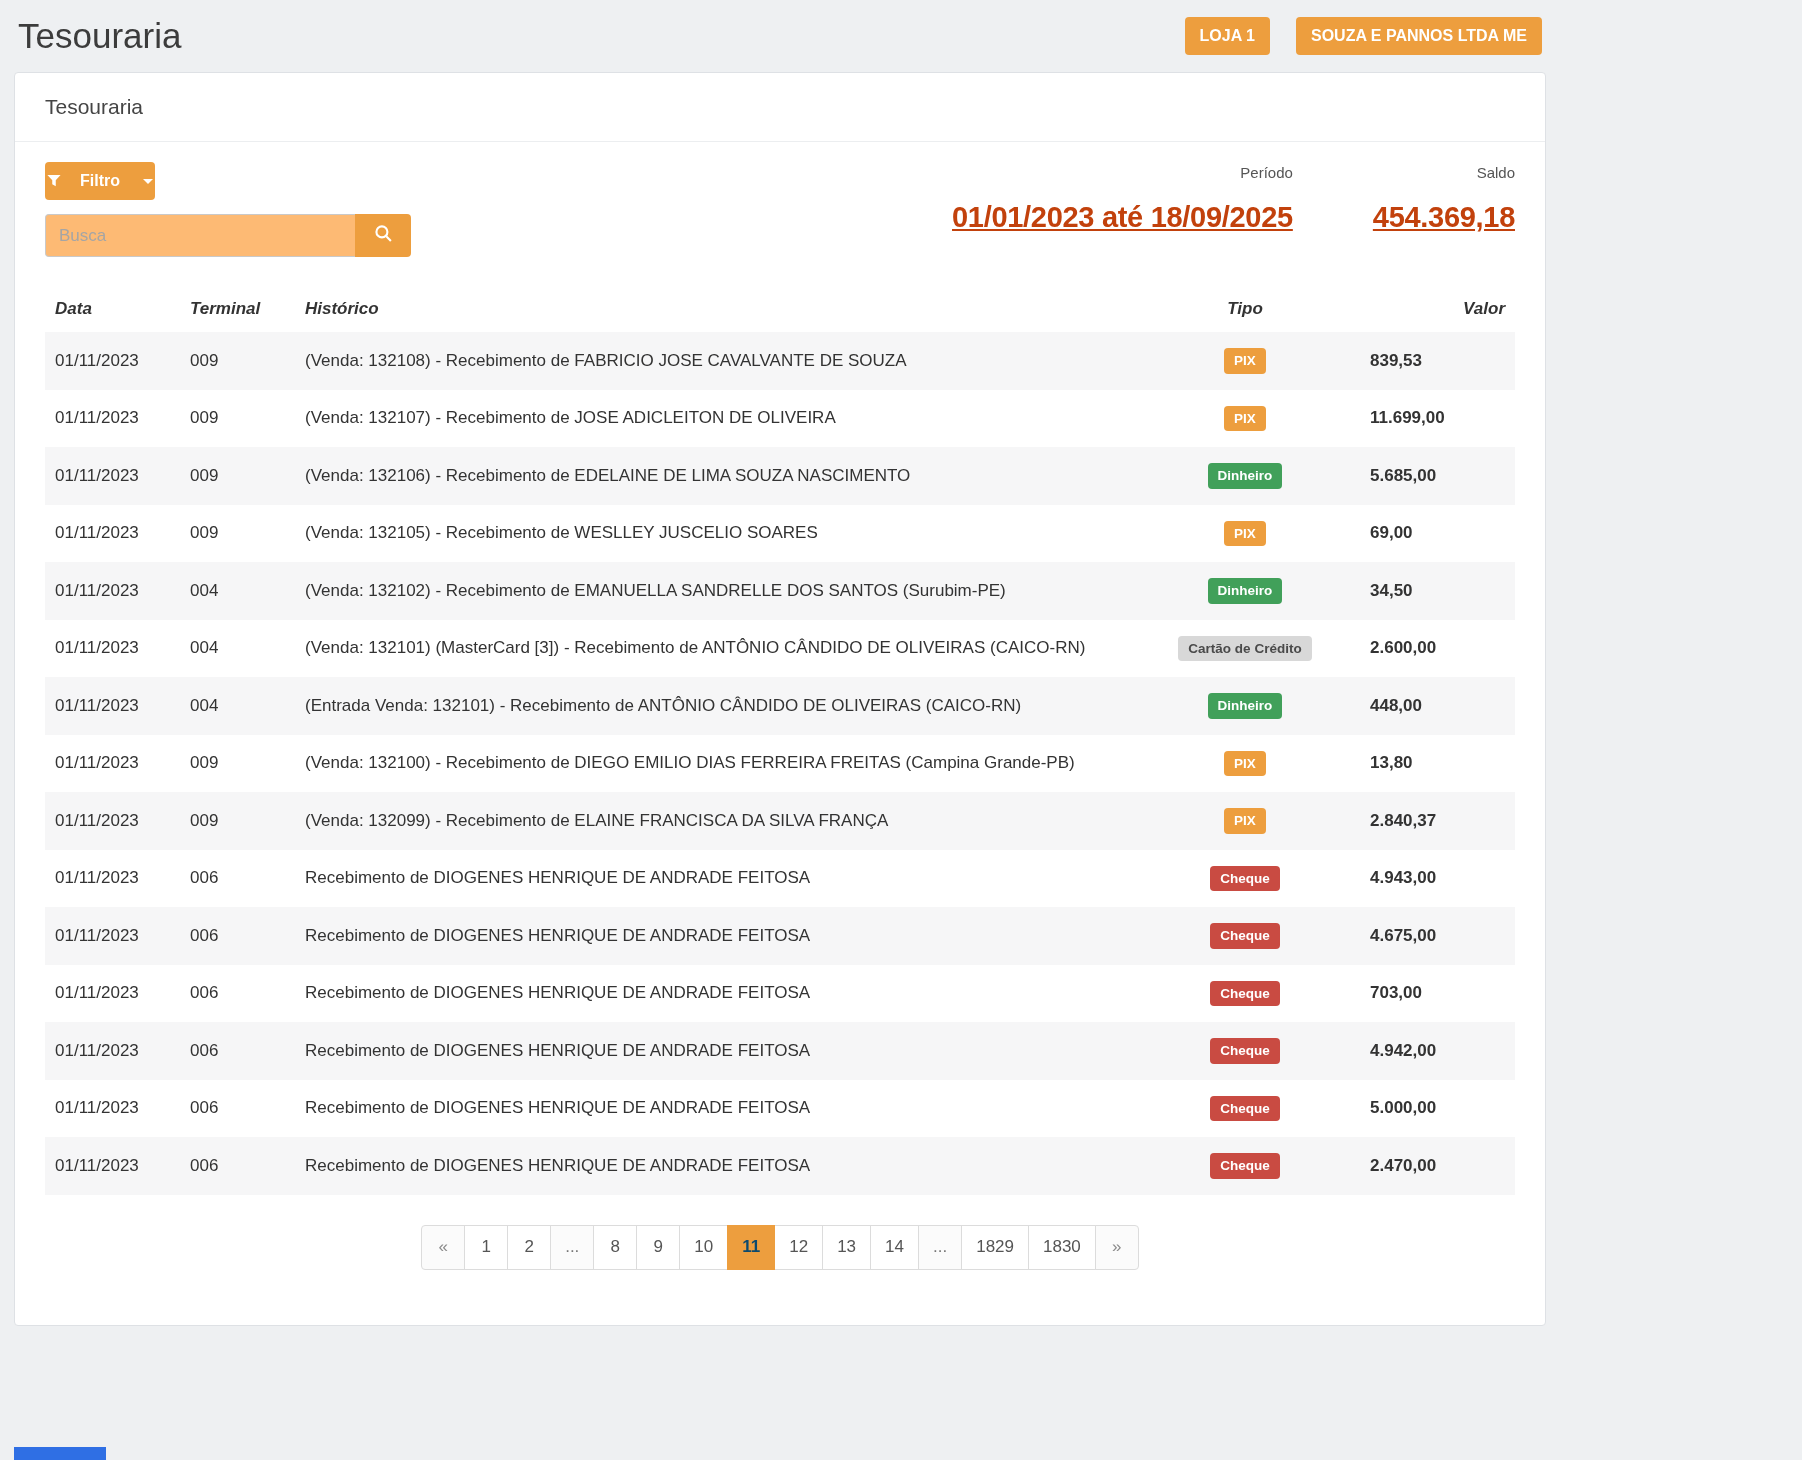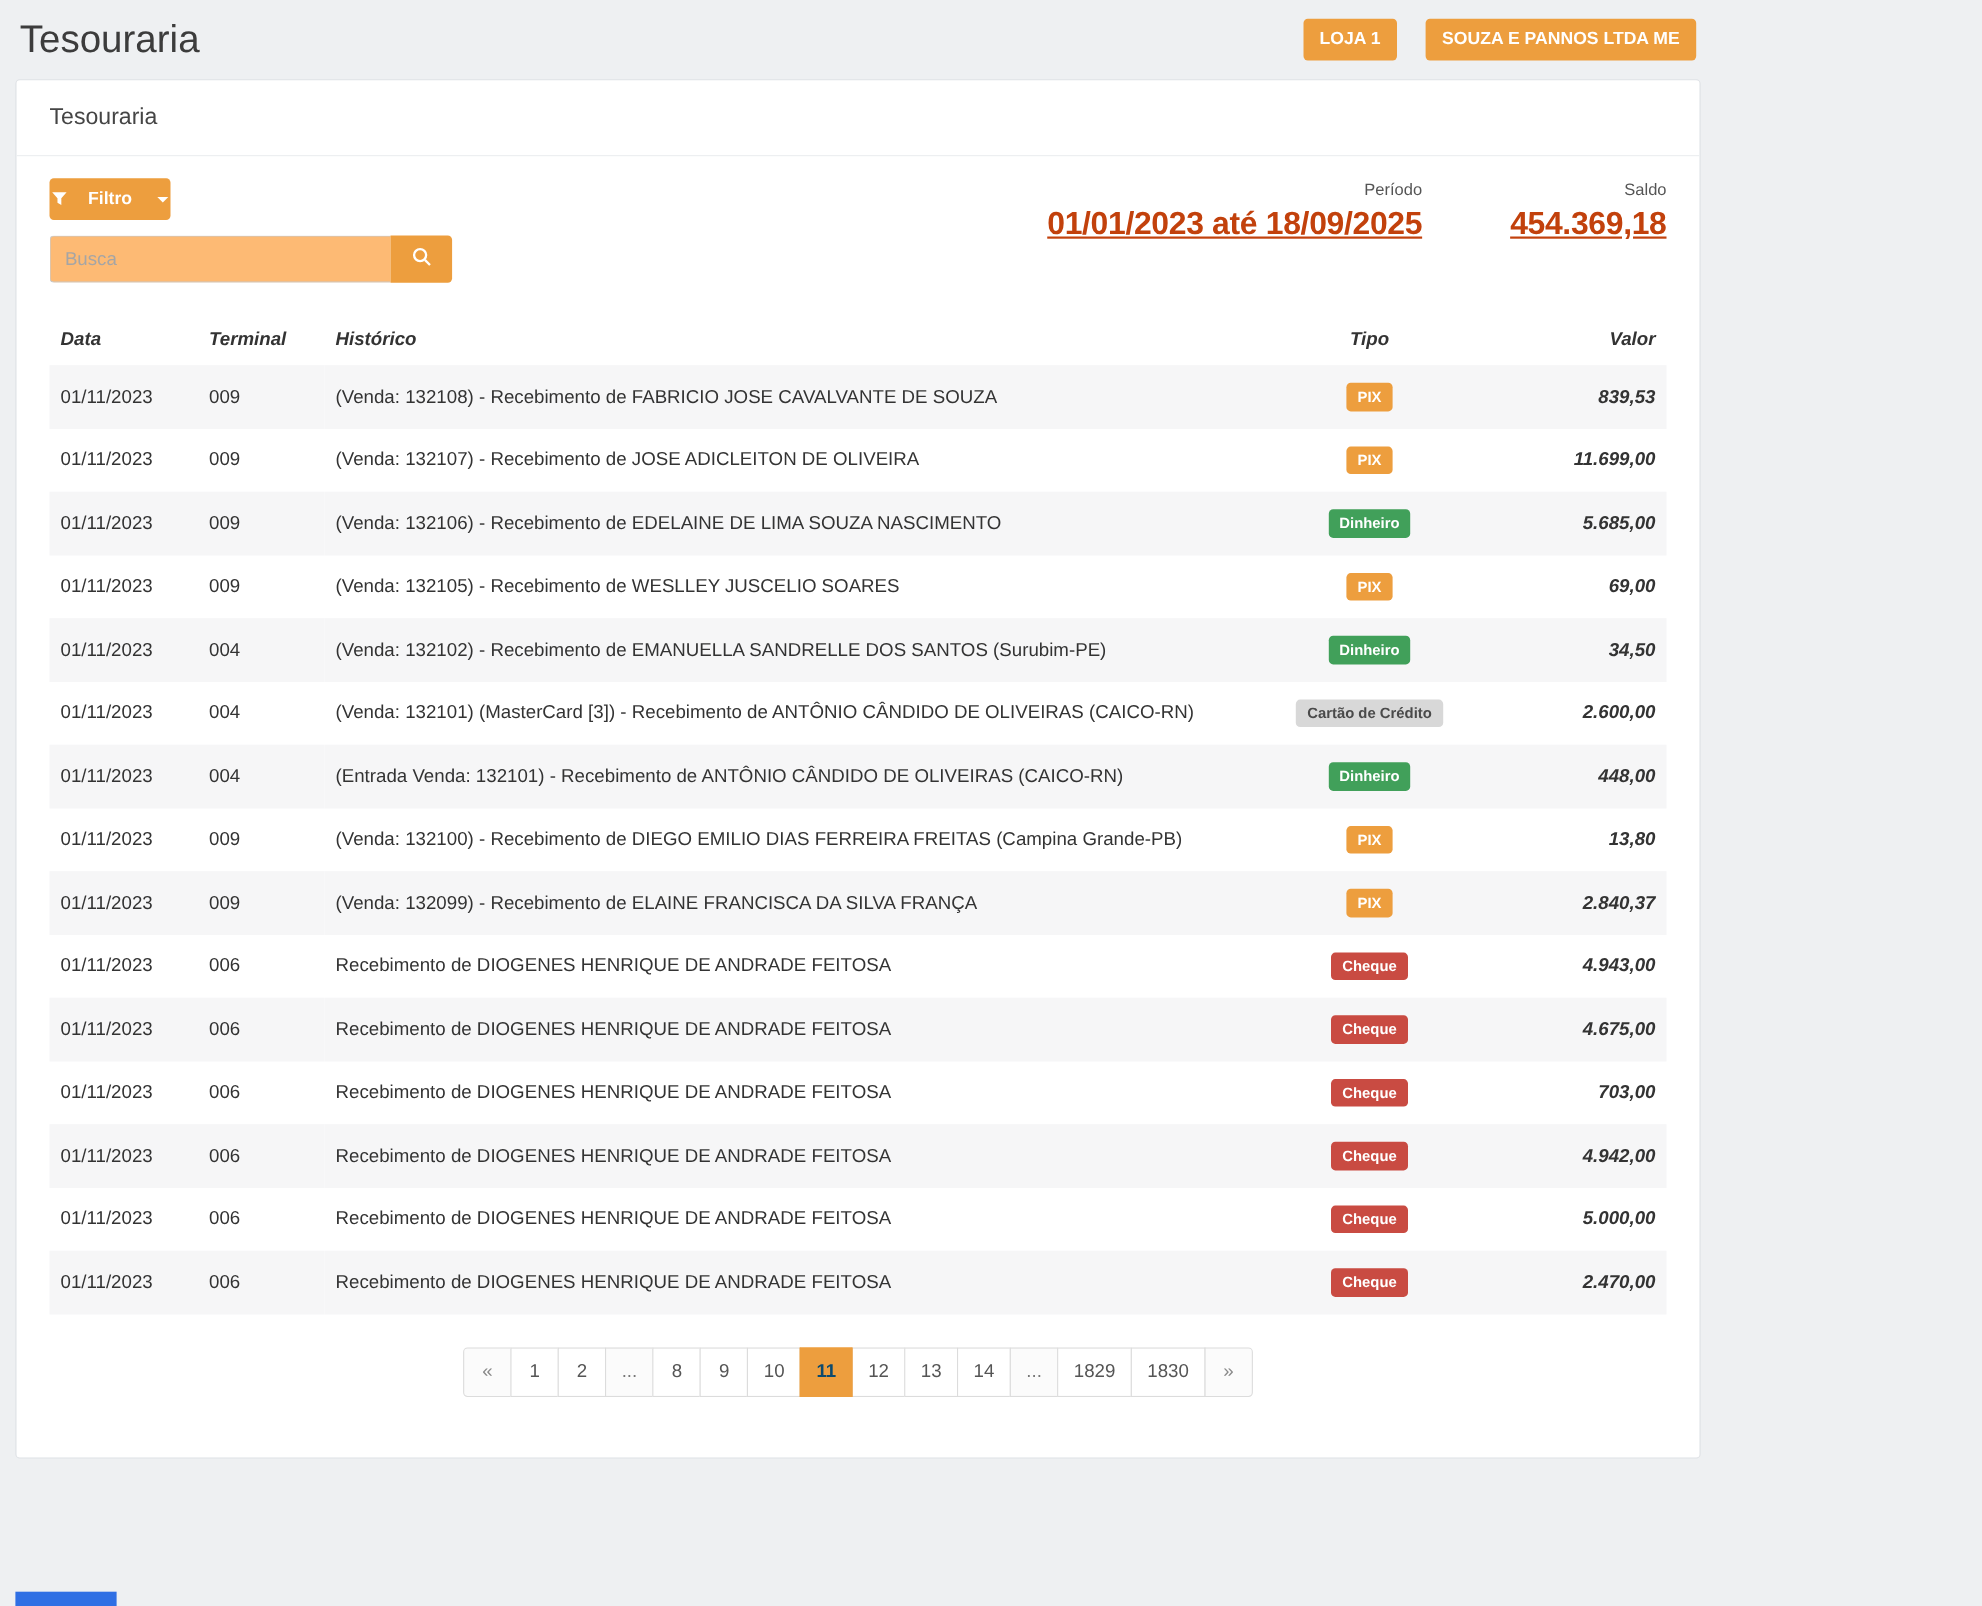--- a/index.html
+++ b/index.html
@@ -36,33 +36,33 @@
   .search-input {
     flex: 1; height: 43px; border: 1px solid #c9c9c9; border-right: none;
     border-radius: 4px 0 0 4px; padding: 0 13px; font-size: 17px;
     font-family: inherit; color: #555; outline: none; background: #fdba74;
   }
   .search-input::placeholder { color: #a5a5a5; }
   .search-btn { width: 56px; height: 43px; border-radius: 0 4px 4px 0; display: flex; align-items: center; justify-content: center; padding: 0; }
 
   .toolbar-stats { position: absolute; top: 2px; right: 0; display: flex; gap: 80px; }
   .stat { text-align: right; }
-  .stat-label { font-size: 15px; color: #555; margin-bottom: 7px; }
+  .stat-label { font-size: 15px; color: #555; margin-bottom: 20px; }
   .stat-value { font-size: 29px; font-weight: 700; color: #c2410c; letter-spacing: -0.3px; text-decoration: underline; }
 
   table { width: 100%; border-collapse: collapse; font-size: 17px; }
   thead th { text-align: left; font-weight: 700; color: #333; padding: 13px 10px; font-style: italic; }
   th.col-data { width: 135px; }
   th.col-terminal { width: 115px; }
   th.col-tipo { width: 230px; text-align: center; }
   th.col-valor { width: 155px; text-align: right; }
   tbody td { padding: 16px 10px; color: #333; }
   tbody tr:nth-child(odd) { background: #f6f6f7; }
   .cell-tipo { text-align: center; }
-  .cell-valor { text-align: right; font-weight: 700; font-style: italic; }
+  .cell-valor { font-weight: 700; }
 
   .badge {
     display: inline-block; border-radius: 4px; color: #fff;
     font-size: 13.5px; font-weight: 700; padding: 6px 10px; line-height: 1;
     white-space: nowrap;
   }
   .badge-pix      { background: var(--badge-pix-bg, #ED9E3E); }
   .badge-dinheiro { background: var(--badge-dinheiro-bg, #41A05A); }
   .badge-cartao   { background: var(--badge-cartao-bg, #D8D8D8); color: #4a4a4a; }
   .badge-cheque   { background: var(--badge-cheque-bg, #C94B42); }

